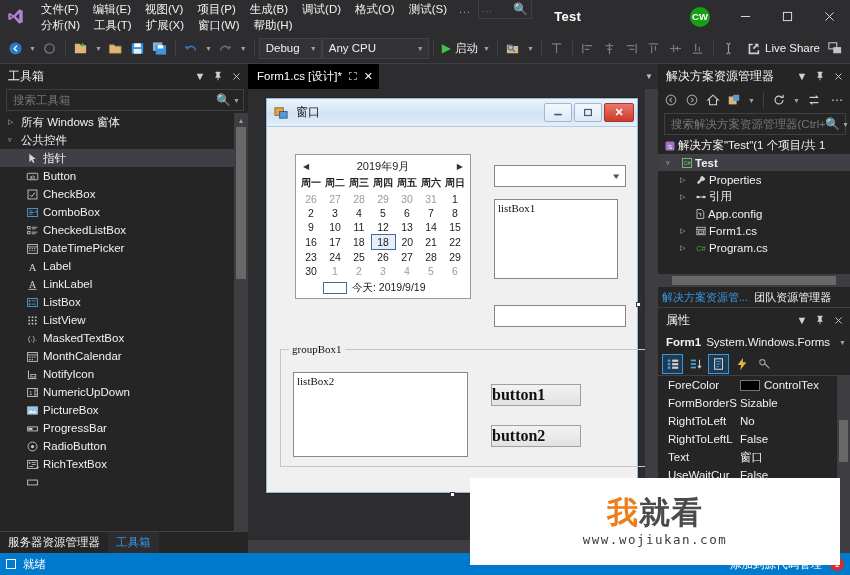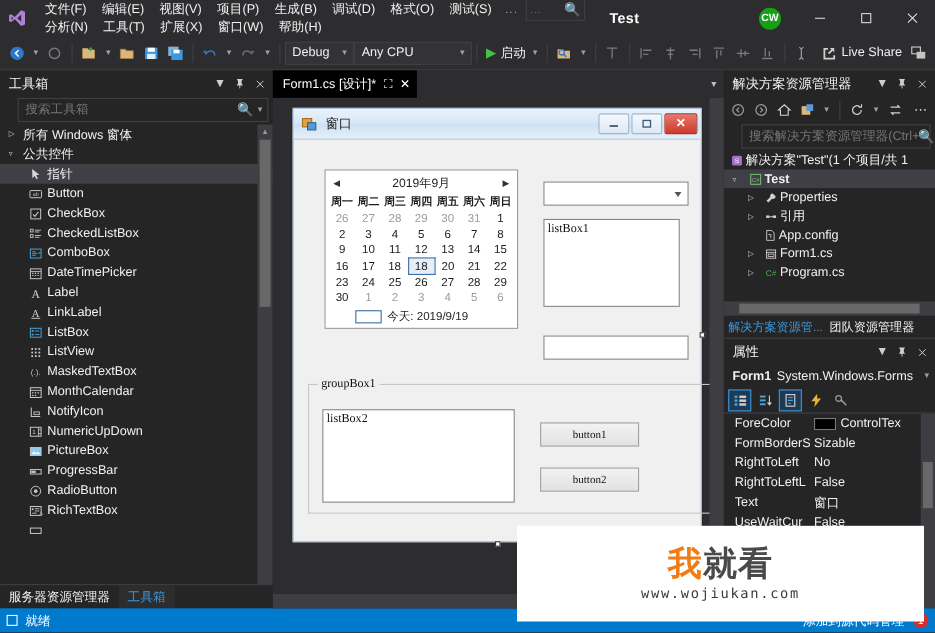--- a/index.html
+++ b/index.html
@@ -79,21 +79,21 @@
 
   
   .toolbox { width: 248px; background: #252526; display: flex; flex-direction: column; flex-shrink: 0; }
   .panel-head {
     height: 24px; display: flex; align-items: center; padding: 0 4px 0 8px; flex-shrink: 0;
   }
   .panel-title { font-size: 12px; color: #f1f1f1; font-weight: normal; }
   .panel-head .hactions { margin-left: auto; display: flex; align-items: center; gap: 2px; }
   .hbtn { width: 16px; height: 18px; display: flex; align-items: center; justify-content: center; color: #d0d0d0; font-size: 11px; }
   .search-row {
-    height: 22px; margin: 1px 4px 2px 16px; background: #252526; border: 1px solid #3f3f46;
+    height: 22px; margin: 1px 4px 2px 6px; background: #252526; border: 1px solid #3f3f46;
     display: flex; align-items: center; padding: 0 3px 0 6px; flex-shrink: 0;
   }
   .search-row input {
     flex: 1; background: transparent; border: none; outline: none;
     color: #9a9a9a; font-size: 11.5px; font-family: "Liberation Sans", sans-serif;
   }
   .search-row .mag { color: #d6d6d6; font-size: 12px; }
   .search-row .cc { font-size: 7px; color: #a0a0a0; margin-left: 2px; }
   .tb-list { flex: 1; overflow: hidden; position: relative; }
   .tb-scroll { position: absolute; right: 0; top: 0; bottom: 0; width: 14px; background: #3e3e42; }
@@ -164,22 +164,22 @@
     font-size: 11px; color: #111; padding: 2px 3px;
   }
   .wintext { background: #fff; border: 1px solid #878787; height: 22px; }
   .groupbox { border: 1px solid #c6c6c6; }
   .gb-label {
     position: absolute; top: -7px; left: 8px; background: #f0f0f0; padding: 0 3px;
     font-family: "Liberation Serif", serif; font-size: 11px; color: #111;
   }
   .winbtn {
     background: linear-gradient(to bottom,#f2f2f2,#e2e2e2); border: 1px solid #a0a0a0;
-    font-family: "Liberation Serif", serif; font-size: 10px; color: #111;
-    display: flex; align-items: center; justify-content: center;
+    font-family: "Liberation Serif", serif; font-size: 16px; color: #111;
+    display: flex; align-items: center; justify-content: flex-start; font-weight: bold;
   }
   .grip { position: absolute; width: 5px; height: 5px; background: #fff; border: 1px solid #333; }
 
   .designer-hscroll {
     position: absolute; left: 0; right: 0; bottom: 0; height: 13px; background: #3e3e42;
   }
   .designer-vscroll-outer { position: absolute; right: 0; top: 0; bottom: 0; width: 13px; background: #3e3e42; }
 
   
   .right { width: 192px; background: #252526; display: flex; flex-direction: column; flex-shrink: 0; }
@@ -489,37 +489,37 @@
                 <rect x="2.5" y="2.5" width="11" height="11" fill="none" stroke="#c8c8c8" stroke-width="1.1"></rect>
                 <path d="M5 8.5l2 2.2 4-5" stroke="#c8c8c8" stroke-width="1.2" fill="none"></path>
               </svg>
             </span>
           <span>CheckBox</span>
         </div>
         <div class="tree-node">
           <span class="tw"></span>
           <span class="tb-icon">
               <svg viewBox="0 0 16 16">
+                <rect x="2" y="3" width="12" height="10" fill="none" stroke="#4aa3d8" stroke-width="1.1"></rect>
+                <path d="M4 6h4M4 8h6M4 10h4" stroke="#4aa3d8" stroke-width="1"></path>
+                <path d="M11 6.5l1.5 2 1.5-2" fill="#4aa3d8"></path>
+              </svg>
+            </span>
+          <span>ComboBox</span>
+        </div>
+        <div class="tree-node">
+          <span class="tw"></span>
+          <span class="tb-icon">
+              <svg viewBox="0 0 16 16">
                 <rect x="2" y="3" width="3" height="3" fill="none" stroke="#c8c8c8"></rect>
                 <rect x="2" y="9" width="3" height="3" fill="none" stroke="#c8c8c8"></rect>
                 <path d="M7 4h7M7 6h5M7 10h7M7 12h5" stroke="#c8c8c8" stroke-width="1"></path>
               </svg>
             </span>
           <span>CheckedListBox</span>
-        </div>
-        <div class="tree-node">
-          <span class="tw"></span>
-          <span class="tb-icon">
-              <svg viewBox="0 0 16 16">
-                <rect x="2" y="3" width="12" height="10" fill="none" stroke="#4aa3d8" stroke-width="1.1"></rect>
-                <path d="M4 6h4M4 8h6M4 10h4" stroke="#4aa3d8" stroke-width="1"></path>
-                <path d="M11 6.5l1.5 2 1.5-2" fill="#4aa3d8"></path>
-              </svg>
-            </span>
-          <span>ComboBox</span>
         </div>
         <div class="tree-node">
           <span class="tw"></span>
           <span class="tb-icon">
               <svg viewBox="0 0 16 16">
                 <rect x="2" y="3" width="12" height="11" fill="none" stroke="#c8c8c8" stroke-width="1.1"></rect>
                 <path d="M2 6h12" stroke="#c8c8c8"></path>
                 <path d="M4 8h1.5M7 8h1.5M10 8h1.5M4 10.5h1.5M7 10.5h1.5M10 10.5h1.5" stroke="#c8c8c8" stroke-width="1.2"></path>
               </svg>
             </span>

